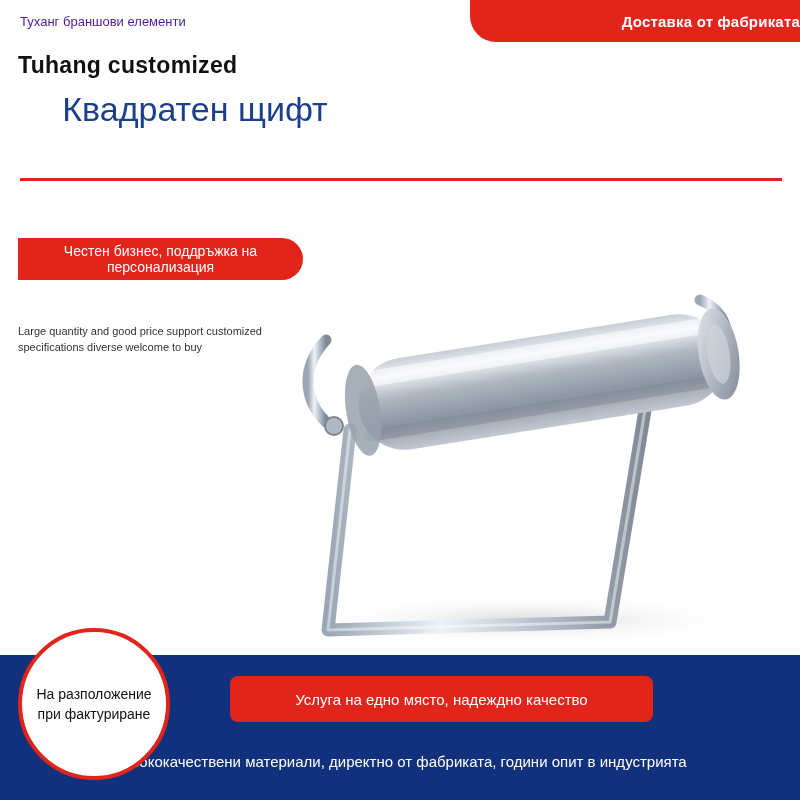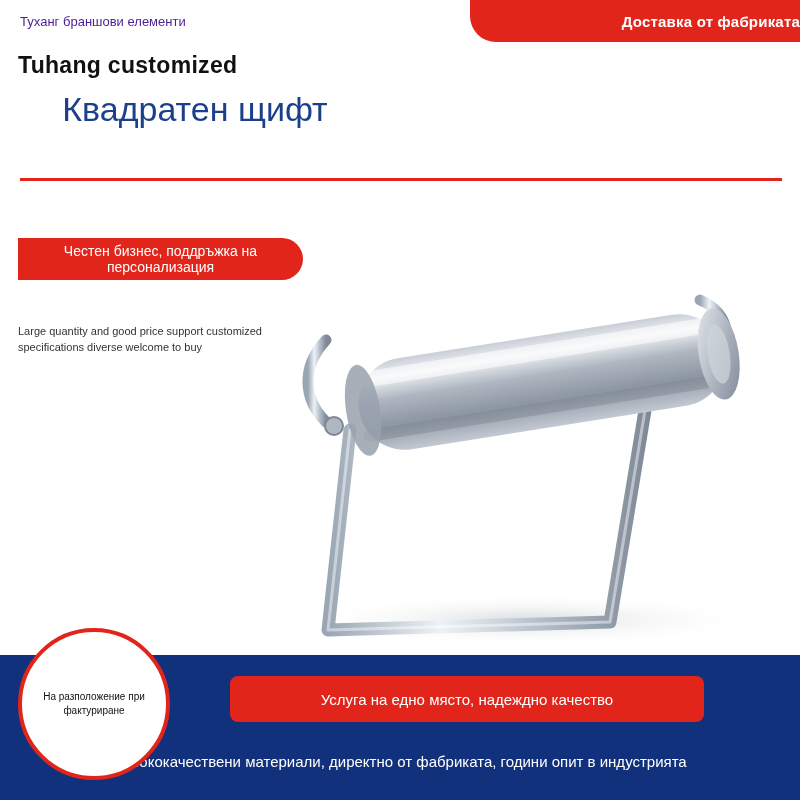--- a/index.html
+++ b/index.html
@@ -133,21 +133,21 @@
     left: 0;
     bottom: 0;
     width: 800px;
     height: 145px;
     background: #12317c;
   }
   .bottom-cta {
     position: absolute;
     left: 230px;
     bottom: 78px;
-    width: 474px;
+    width: 423px;
     height: 46px;
     background: #e1251b;
     border-radius: 8px;
     display: flex;
     align-items: center;
     justify-content: center;
   }
   .bottom-cta span {
     color: #fff;
     font-size: 15px;
@@ -172,21 +172,21 @@
     border-radius: 50%;
     background: #ffffff;
     border: 4px solid #e1251b;
     display: flex;
     align-items: center;
     justify-content: center;
     text-align: center;
     box-sizing: border-box;
   }
   .circle-badge span {
-    font-size: 10px;
+    font-size: 14px;
     color: #111;
     line-height: 1.45;
     padding: 0 14px;
   }
 </style>
 </head>
 <body>
 
 <div class="page">
 

